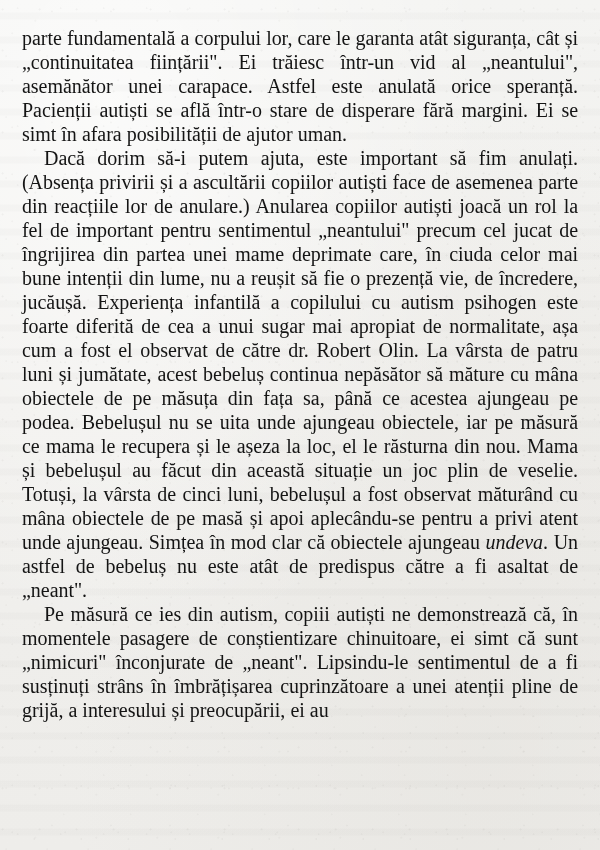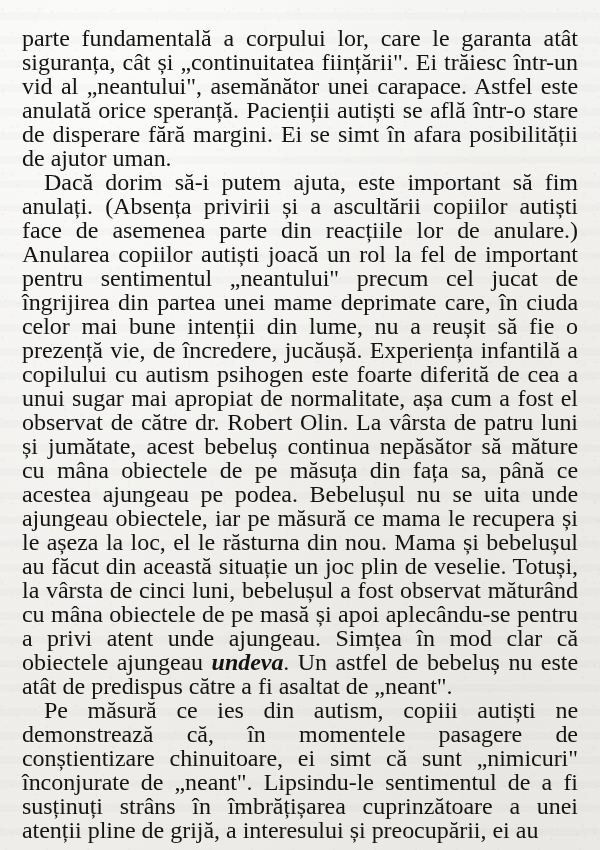--- a/index.html
+++ b/index.html
@@ -66,41 +66,40 @@
     position: absolute;
     left: 22px;
     top: 26px;
     width: 556px;
     z-index: 2;
   }
 
   p.para {
     margin: 0;
     color: #141414;
-    font-size: 24px;
+    font-size: 20px;
     line-height: 24px;
     text-align: justify;
     text-justify: inter-word;
     letter-spacing: -0.04px;
     word-spacing: 0.1px;
     text-rendering: optimizeLegibility;
     -webkit-font-smoothing: antialiased;
   }
 
   p.para + p.para {
     text-indent: 22px;
   }
 
   p.para:last-child {
     
   }
 
   em.ital {
     font-style: italic;
-    font-weight: bold;
   }
 </style>
 </head>
 <body>
 
 <div id="page">
 
   <div id="showthrough"></div>
 
   <div id="textcol">

